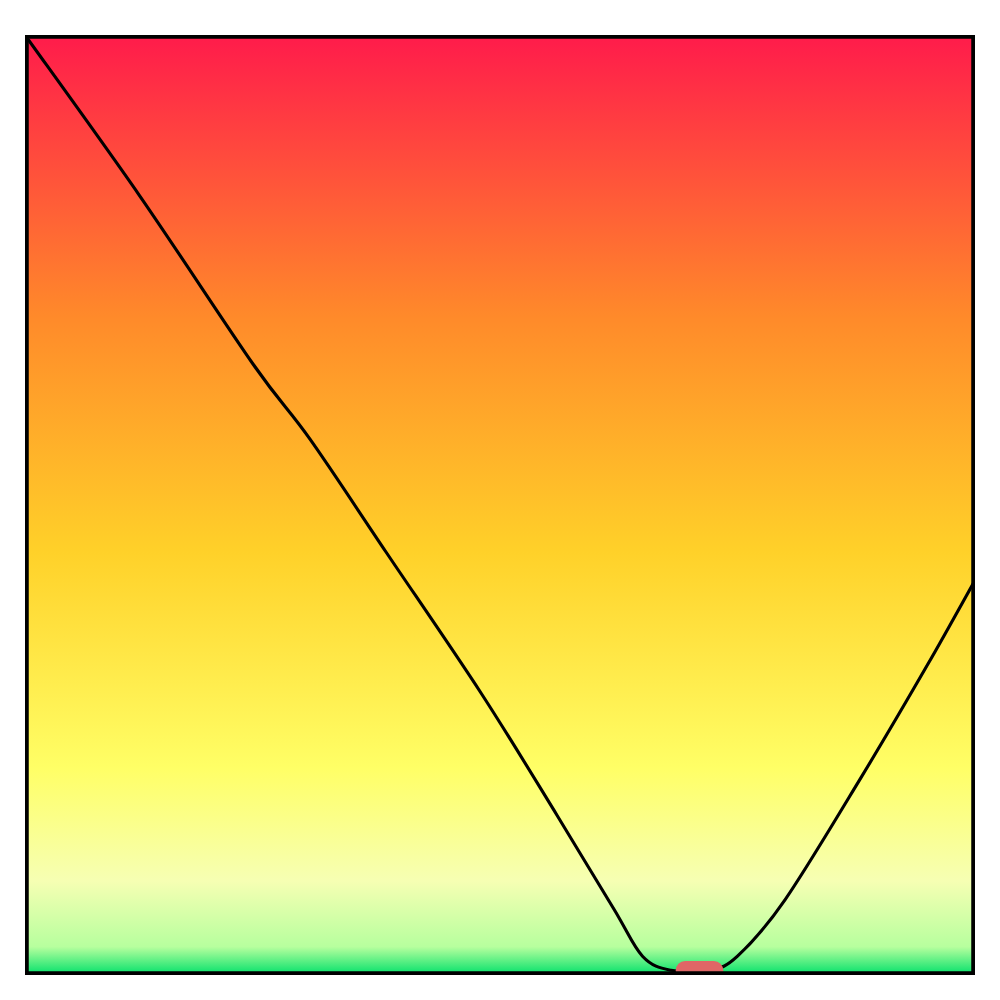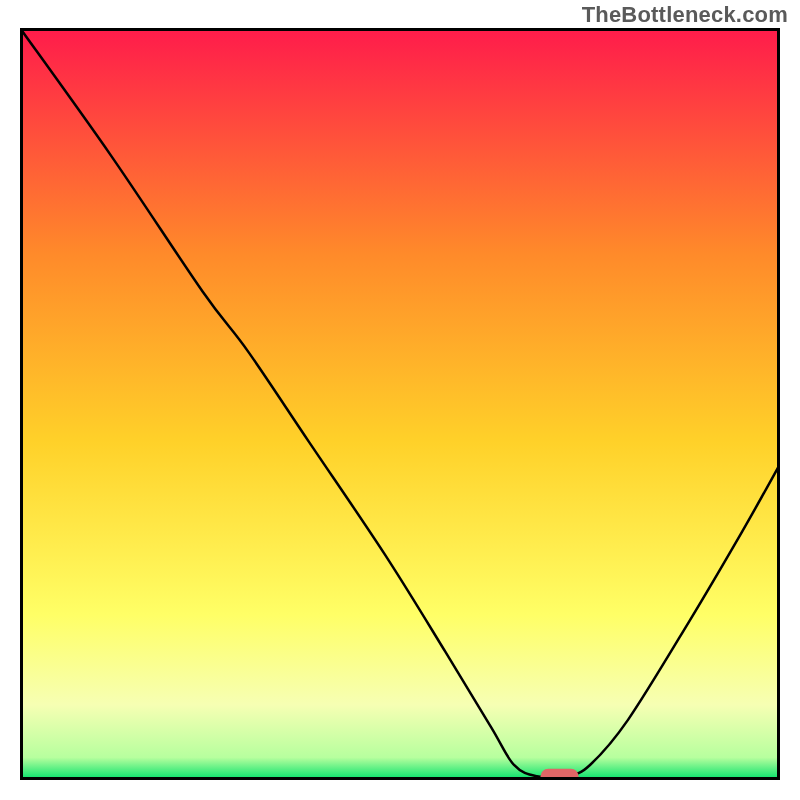--- a/index.html
+++ b/index.html
@@ -37,21 +37,20 @@
     display: block;
     width: 100%;
     height: 100%;
   }
 </style>
 </head>
 <body>
 
 <div class="container">
 
-  <div class="watermark">TheBottleneck.com</div>
 
   <div class="plot-area">
     <svg id="chart-svg" viewBox="0 0 760 752" preserveAspectRatio="none">
       <defs>
         <linearGradient id="bg-grad" x1="0" y1="0" x2="0" y2="1">
           <stop id="g0" offset="0%" stop-color="#ff1b4b"></stop>
           <stop id="g1" offset="30%" stop-color="#ff8a2a"></stop>
           <stop id="g2" offset="55%" stop-color="#ffd129"></stop>
           <stop id="g3" offset="78%" stop-color="#ffff66"></stop>
           <stop id="g4" offset="90%" stop-color="#f6ffb3"></stop>

